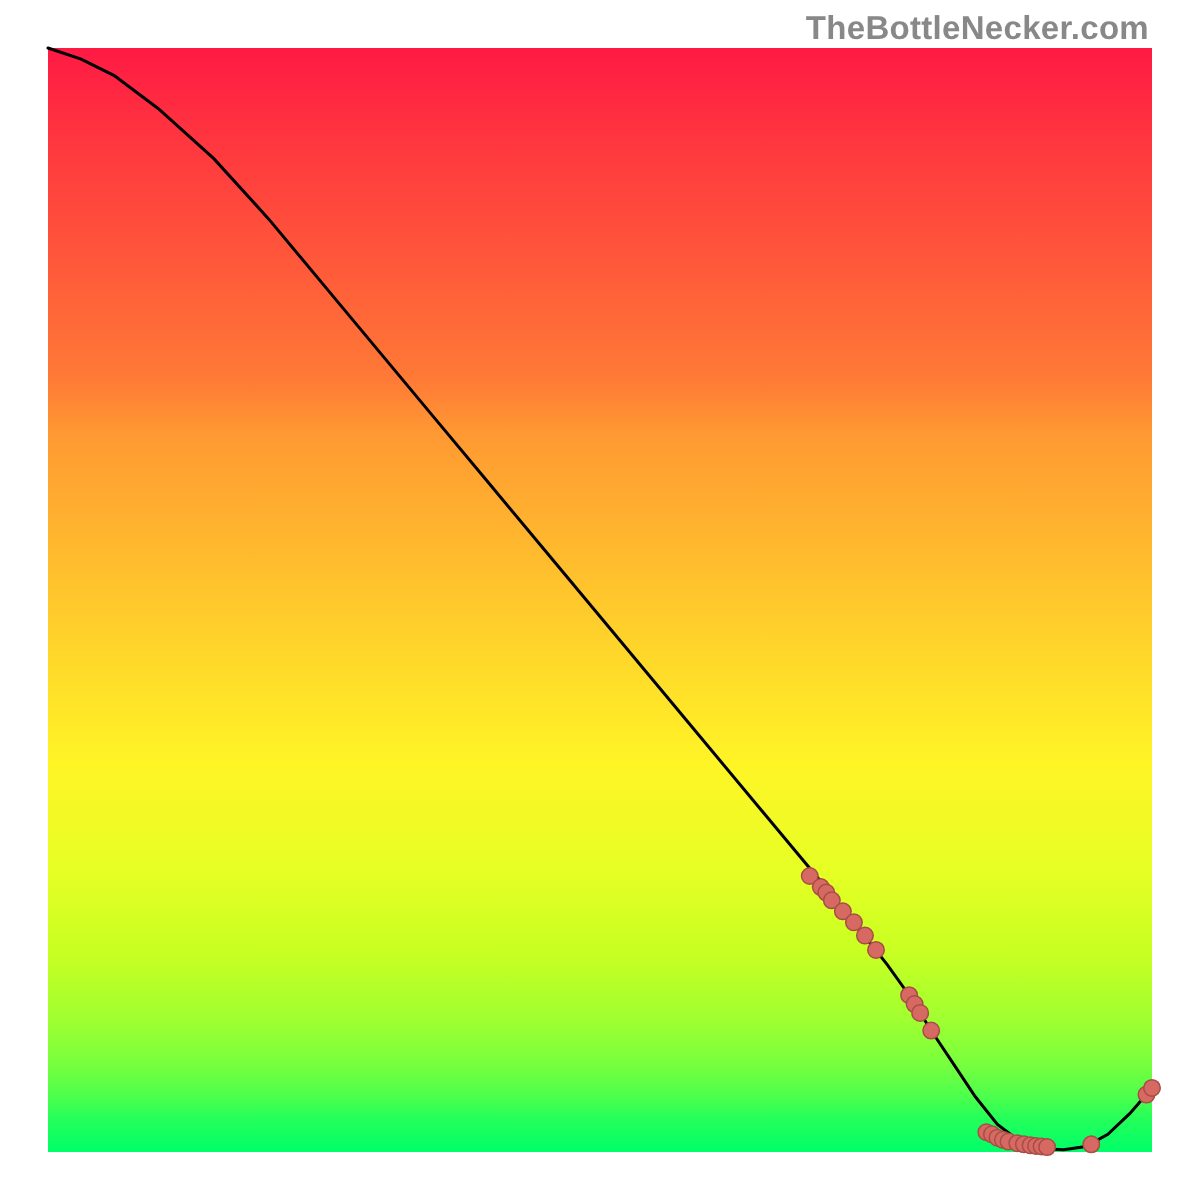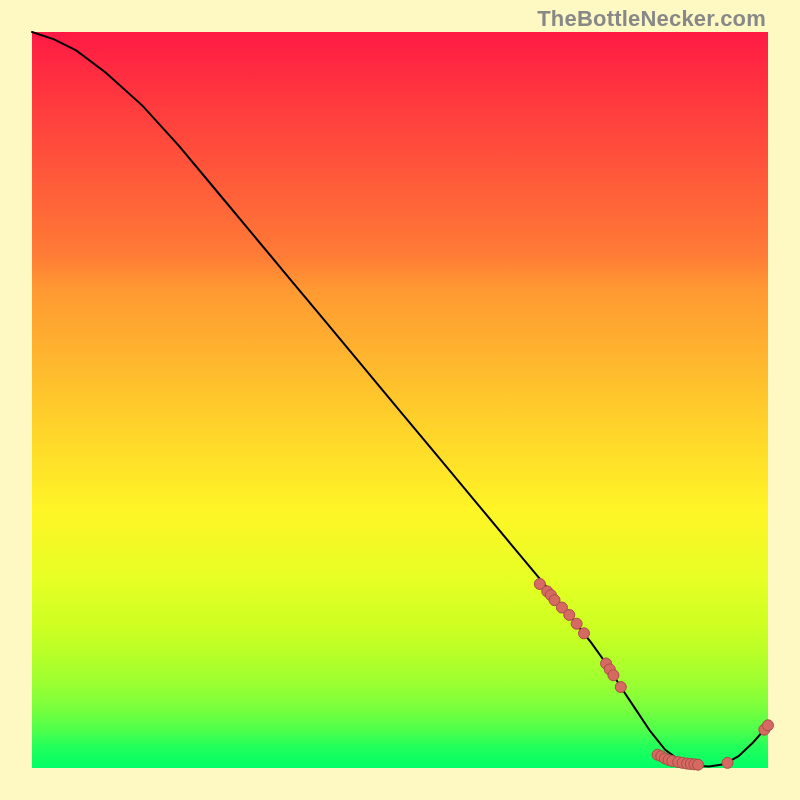--- a/index.html
+++ b/index.html
@@ -8,21 +8,21 @@
     width: 800px;
     height: 800px;
     background: #000;
     font-family: Arial, Helvetica, sans-serif;
     overflow: hidden;
   }
   .stage {
     position: relative;
     width: 800px;
     height: 800px;
-    background: #fef9c3;
+    background: #ffffff;
   }
   .plot {
     position: absolute;
     left: 32px;
     top: 32px;
     width: 736px;
     height: 736px;
     
     background: linear-gradient(
       to bottom,

